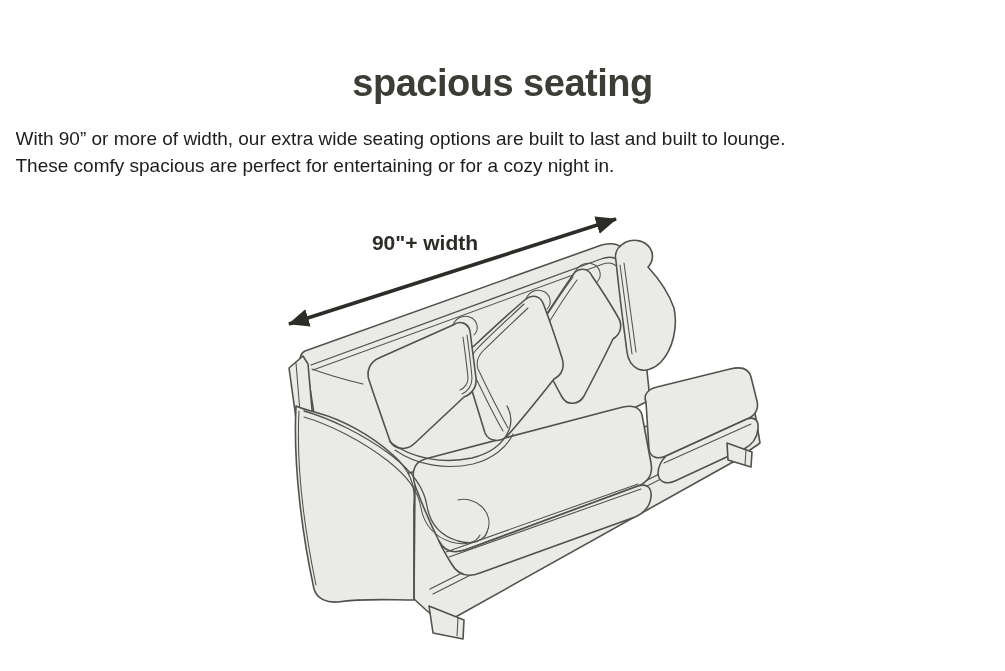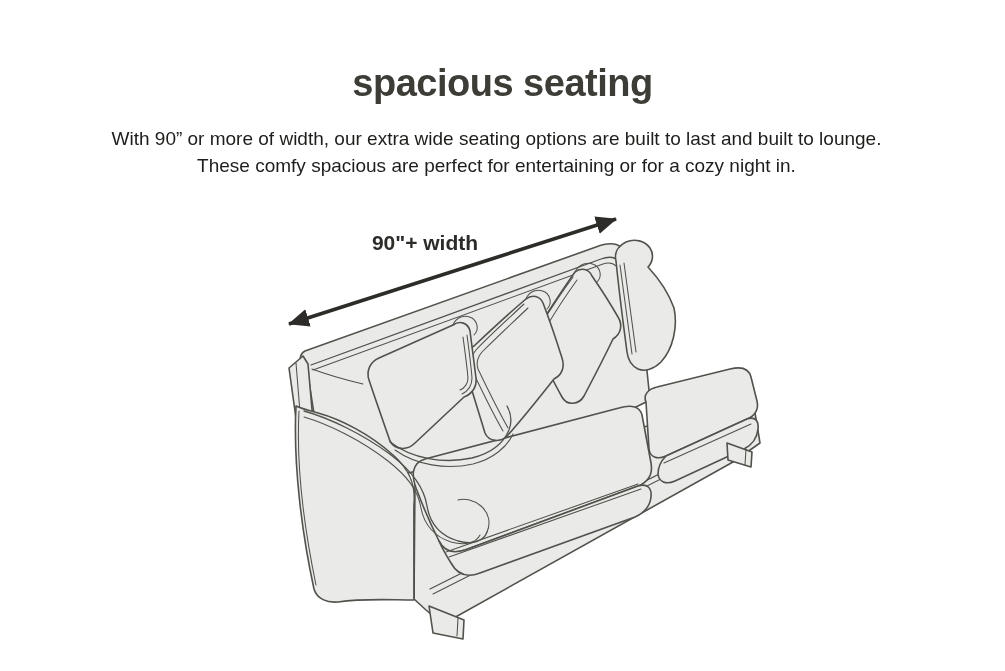--- a/index.html
+++ b/index.html
@@ -26,21 +26,20 @@
     font-size: 38px;
     font-weight: bold;
     letter-spacing: -0.5px;
     color: var(--title_color, #3d3c37);
   }
   .desc-block {
     position: absolute;
     top: 113px;
     left: 0;
     right: 12px;
-    text-align: center;
     font-size: 19px;
     line-height: 27px;
     color: var(--body_color, #1d1d1b);
   }
   .desc-block p { margin: 0; }
   .diagram-svg {
     position: absolute;
     left: 0;
     top: 0;
     width: 1005px;

